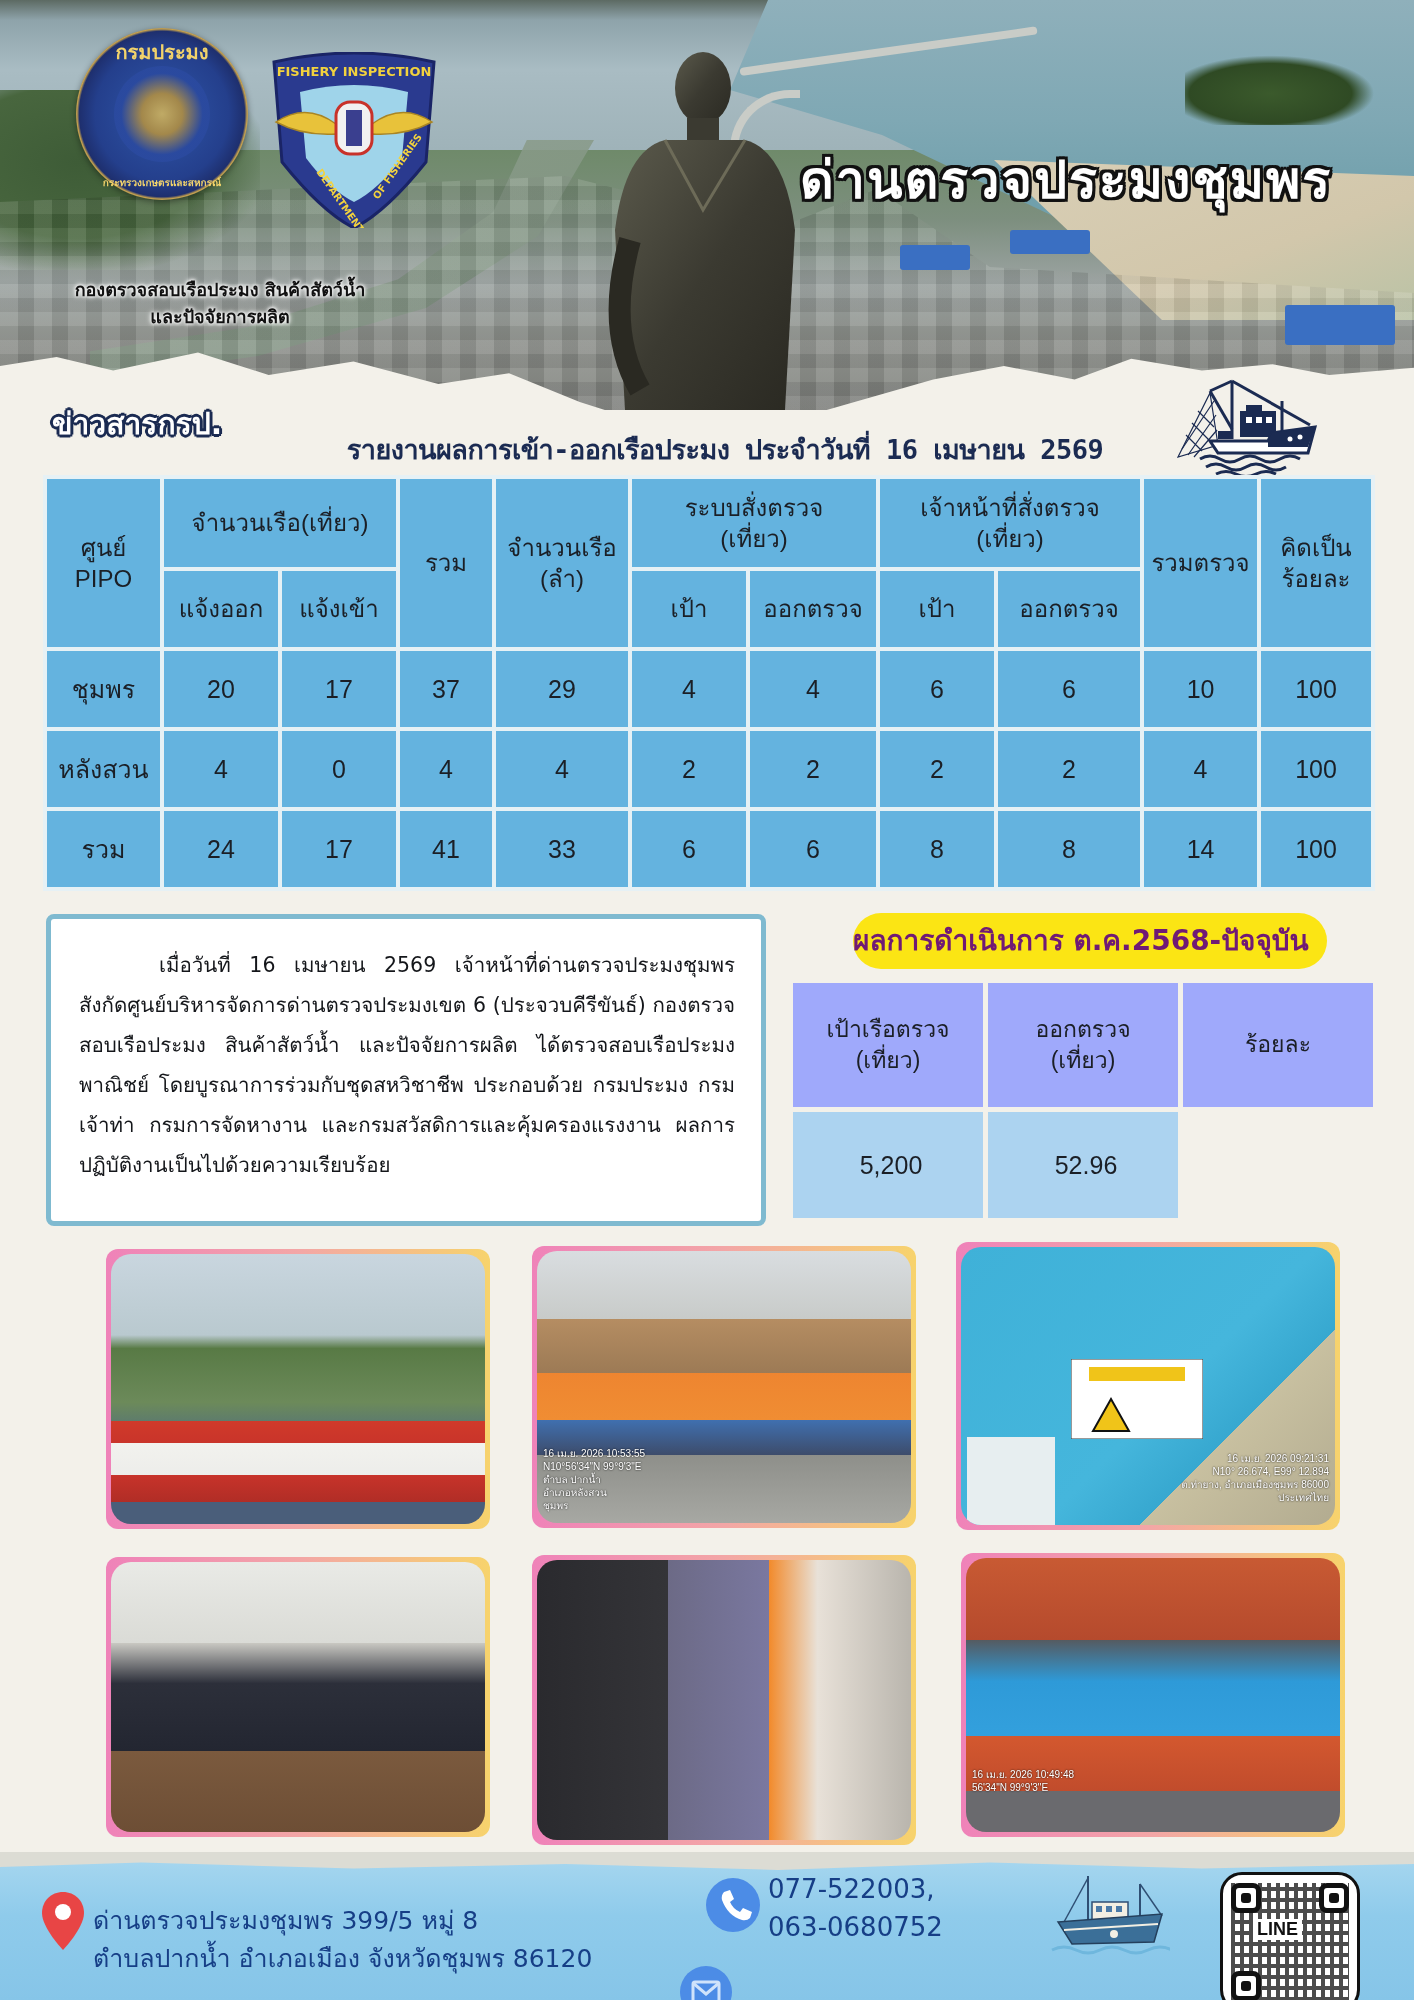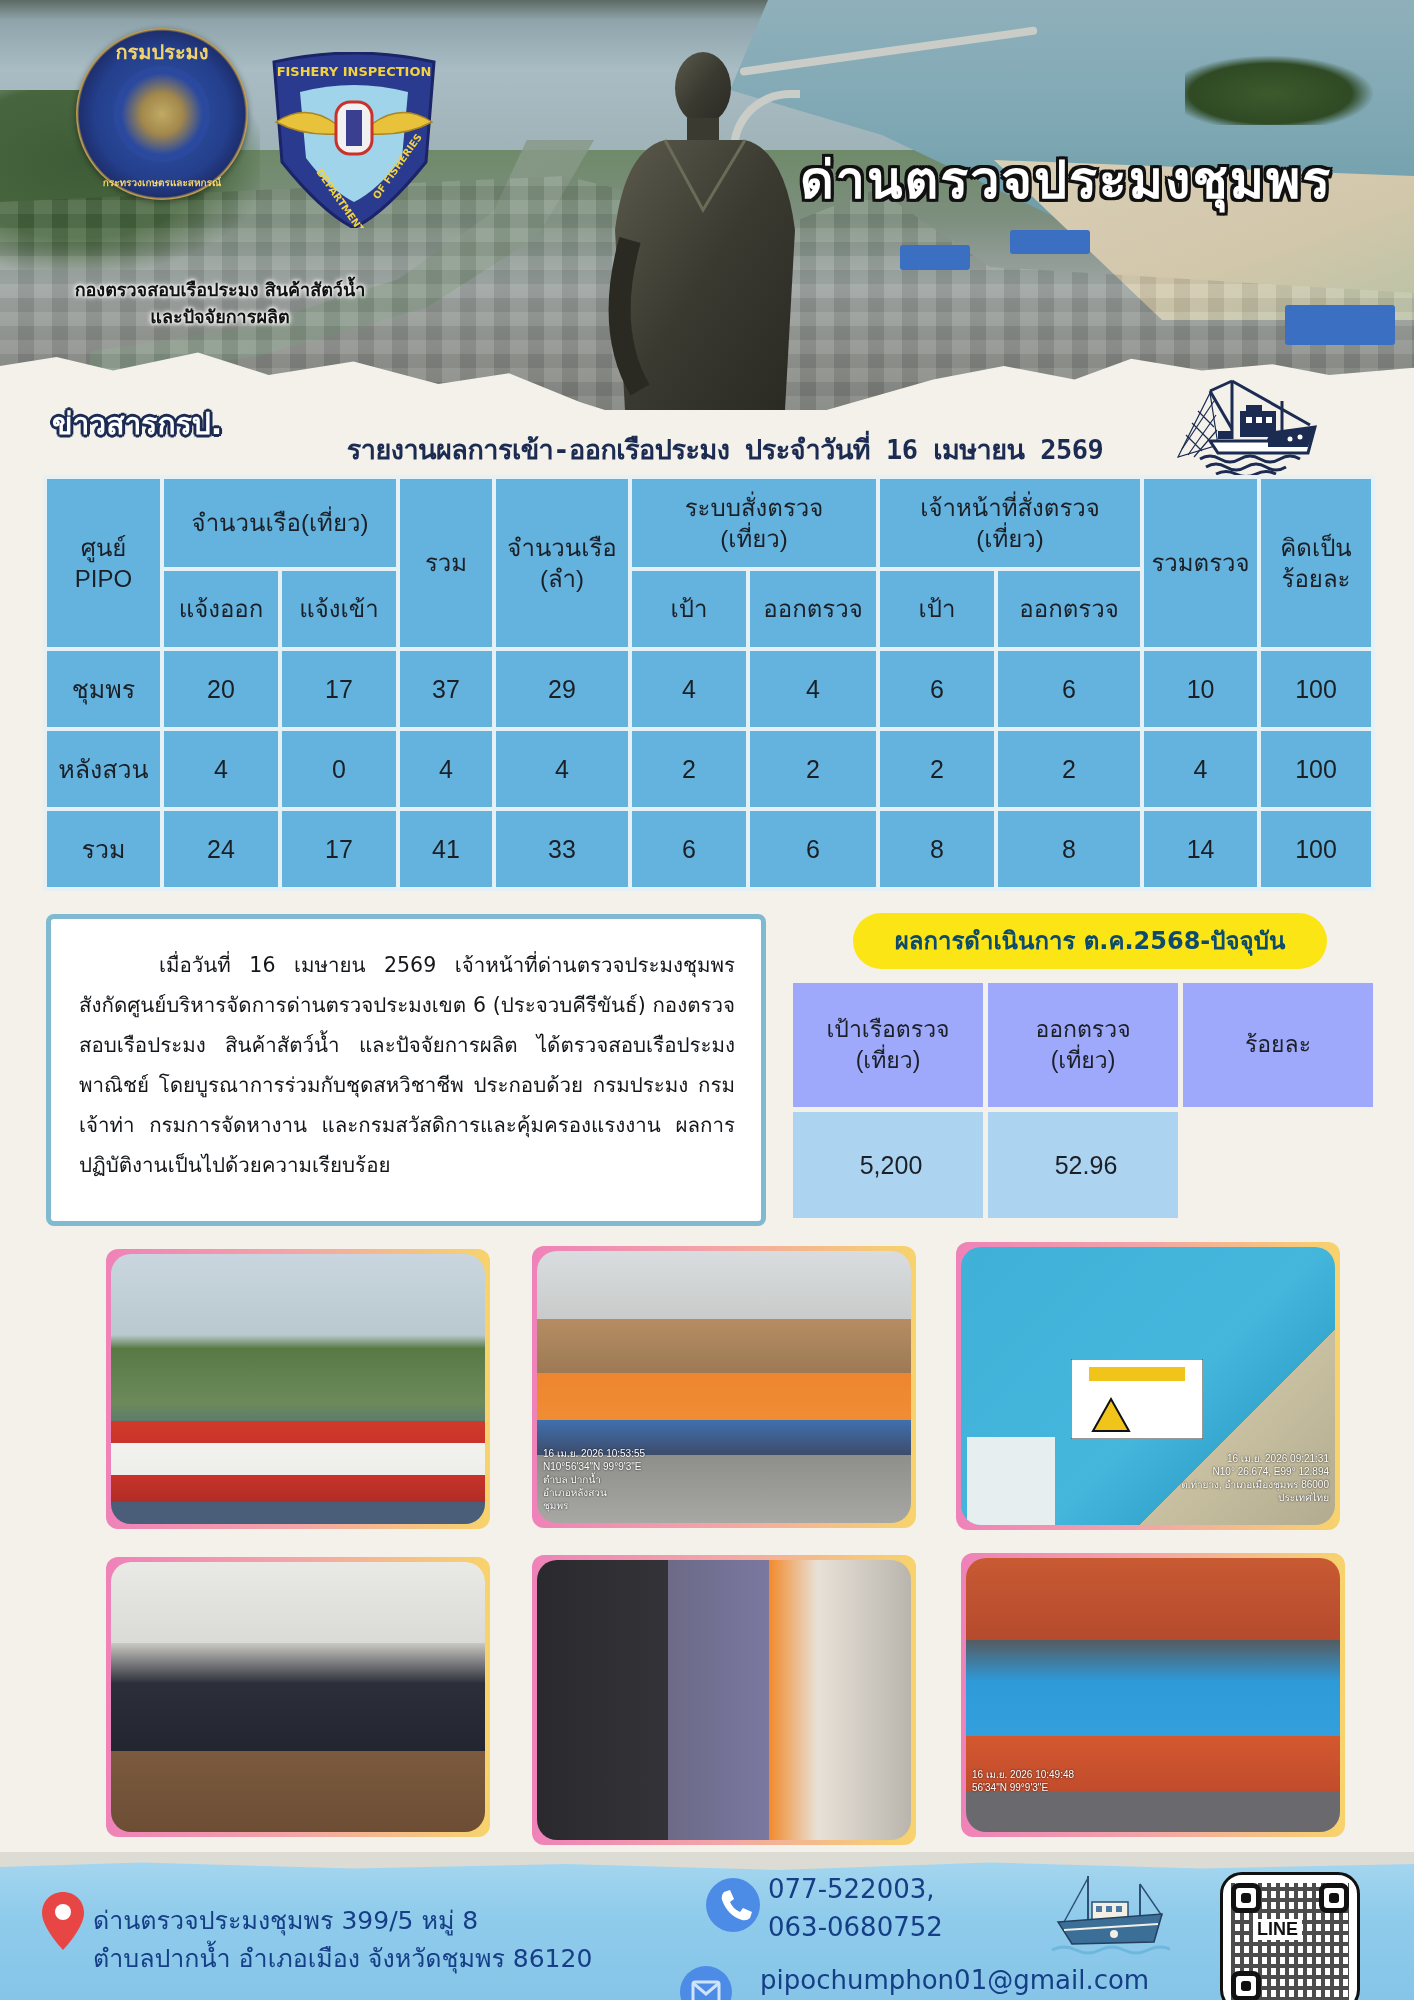--- a/index.html
+++ b/index.html
@@ -150,22 +150,22 @@
   }
   .desc-text {
     font-family: "DejaVu Sans", sans-serif; font-size: 20.5px; color: #14161a;
     line-height: 40px; text-align: justify; text-indent: 80px;
   }
 
   
   .summary-pill {
     position: absolute; left: 853px; top: 913px; width: 474px; height: 56px;
     background: #fbe514; border-radius: 30px;
-    text-align: center; line-height: 56px;
-    font-family: "DejaVu Sans", sans-serif; font-weight: bold; font-size: 24px; color: #0c4a6e;
+    line-height: 56px;
+    font-family: "DejaVu Sans", sans-serif; font-weight: bold; font-size: 28px; color: #701a75;
   }
   .summary-table {
     position: absolute; left: 793px; top: 983px; width: 580px; height: 236px;
     display: grid; grid-template-columns: 1fr 1fr 1fr; grid-template-rows: 124px 106px;
     gap: 5px;
   }
   .summary-table .sh {
     background: #9fa9fb; display: flex; align-items: center; justify-content: center;
     text-align: center; font-family: "Liberation Sans", sans-serif; font-size: 23px; color: #1b1f26; line-height: 1.35;
   }
@@ -492,21 +492,20 @@
     <div>077-522003,</div>
     <div>063-0680752</div>
   </div>
 
   <div class="mail-icon">
     <svg width="52" height="52" viewBox="0 0 52 52">
       <rect x="13" y="16" width="26" height="20" fill="none" stroke="#cfe3fb" stroke-width="3" rx="2"></rect>
       <path d="M13 17 L26 28 L39 17" fill="none" stroke="#cfe3fb" stroke-width="3"></path>
     </svg>
   </div>
-  <div class="email">pipochumphon01@gmail.com</div>
 
   <svg class="boat-footer" viewBox="0 0 120 90">
     <line x1="38" y1="6" x2="38" y2="50" stroke="#2f4f74" stroke-width="2"></line>
     <line x1="90" y1="14" x2="90" y2="48" stroke="#2f4f74" stroke-width="2"></line>
     <line x1="38" y1="8" x2="14" y2="52" stroke="#2f4f74" stroke-width="1.5"></line>
     <line x1="90" y1="14" x2="112" y2="46" stroke="#2f4f74" stroke-width="1.5"></line>
     <rect x="42" y="32" width="36" height="18" fill="#f3efe3" stroke="#2f4f74" stroke-width="1.5"></rect>
     <rect x="46" y="36" width="6" height="6" fill="#4a7aa8"></rect>
     <rect x="56" y="36" width="6" height="6" fill="#4a7aa8"></rect>
     <rect x="66" y="36" width="6" height="6" fill="#4a7aa8"></rect>

